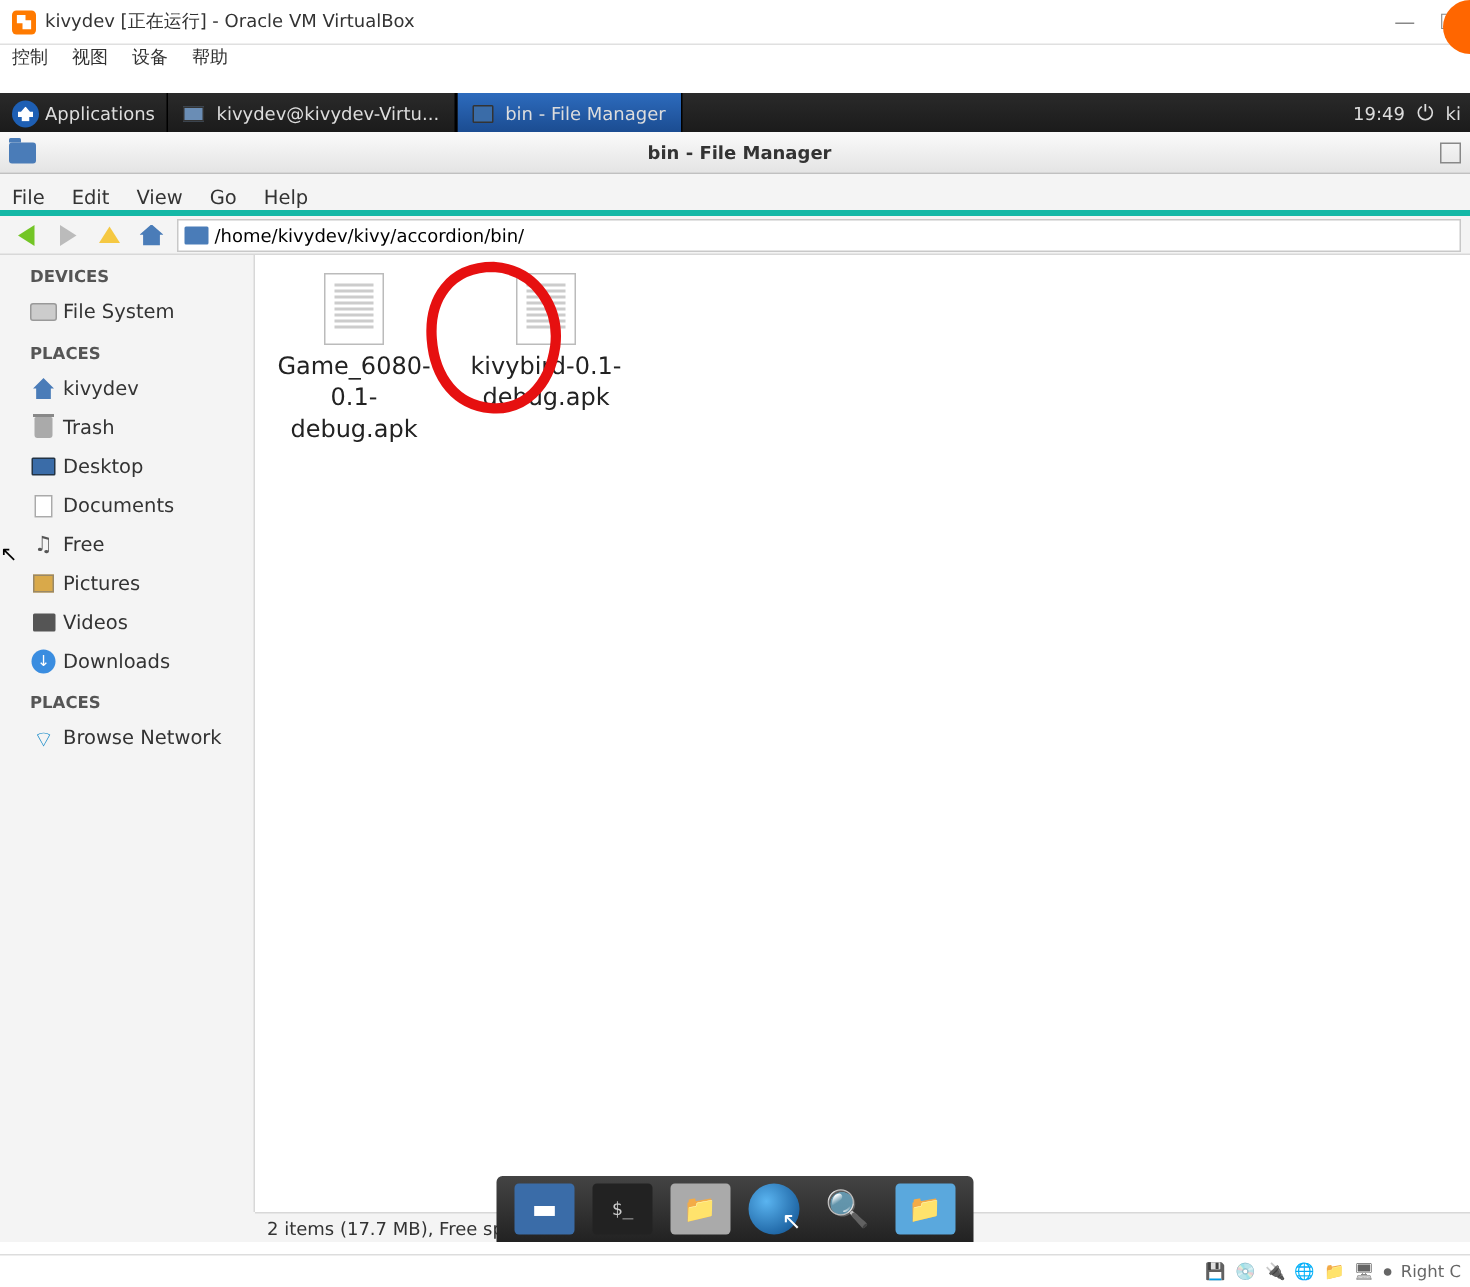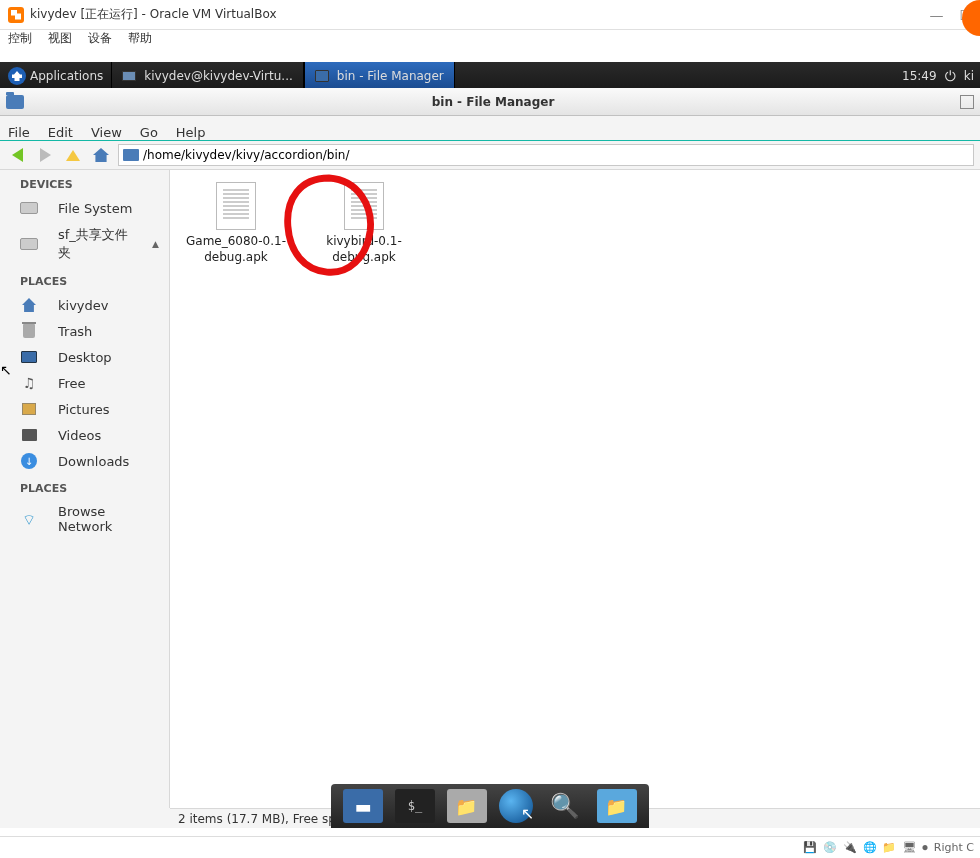--- a/index.html
+++ b/index.html
@@ -38,36 +38,36 @@
     .fm-window { position: absolute; top: 26px; left: 0; right: 0; bottom: 0; background: #f4f4f4; display: flex; flex-direction: column; }
     .fm-titlebar { height: 28px; background: linear-gradient(#fafafa, #e4e4e4); display: flex; align-items: center; padding: 0 6px; border-bottom: 1px solid #c0c0c0; }
     .fm-title-icon { width: 18px; height: 14px; background: #4a7cb8; border-radius: 2px; margin-right: 6px; position: relative; }
     .fm-title-icon::before { content: ''; position: absolute; top: -3px; left: 0; width: 8px; height: 3px; background: #4a7cb8; border-radius: 1px 1px 0 0; }
     .fm-title { flex: 1; text-align: center; font-size: 12px; font-weight: bold; color: #333; }
     .fm-max-btn { width: 14px; height: 14px; border: 1px solid #888; cursor: pointer; margin-left: 4px; }
     
     .fm-menubar { height: 24px; display: flex; align-items: flex-end; padding: 0 8px; gap: 18px; font-size: 13px; color: #333; background: #f4f4f4; }
     .fm-menu-item { cursor: pointer; }
     
-    .fm-toolbar { height: 30px; display: flex; align-items: center; padding: 0 6px; gap: 6px; background: #f4f4f4; border-top: 1px solid #14b8a6; border-bottom: 1px solid #d8d8d8; }
+    .fm-toolbar { height: 30px; display: flex; align-items: center; padding: 0 6px; gap: 6px; background: #f4f4f4; border-top: 4px solid #14b8a6; border-bottom: 1px solid #d8d8d8; }
     .nav-btn { width: 22px; height: 22px; display: flex; align-items: center; justify-content: center; cursor: pointer; }
     .arrow { width: 0; height: 0; }
     .arrow.left { border-top: 7px solid transparent; border-bottom: 7px solid transparent; border-right: 11px solid #73c525; }
     .arrow.right { border-top: 7px solid transparent; border-bottom: 7px solid transparent; border-left: 11px solid #bbb; }
     .arrow.up { border-left: 7px solid transparent; border-right: 7px solid transparent; border-bottom: 11px solid #f5c842; }
     .home-ico { width: 16px; height: 14px; background: #4a7cb8; clip-path: polygon(50% 0, 100% 50%, 85% 50%, 85% 100%, 15% 100%, 15% 50%, 0 50%); }
     .path-bar { flex: 1; height: 22px; background: #fff; border: 1px solid #c8c8c8; display: flex; align-items: center; padding: 0 4px; font-size: 12px; }
     .path-folder { width: 16px; height: 12px; background: #4a7cb8; margin-right: 4px; border-radius: 1px; }
     
     .fm-body { flex: 1; display: flex; background: #fff; overflow: hidden; }
     
     
     .sidebar { width: 170px; background: #f4f4f4; border-right: 1px solid #d8d8d8; overflow-y: auto; padding-bottom: 8px; }
     .side-header { font-size: 11px; font-weight: bold; color: #555; padding: 8px 20px 4px; }
-    .side-item { display: flex; align-items: center; gap: 20px; padding: 5px 10px 5px 20px; font-size: 13px; color: #333; cursor: pointer; }
+    .side-item { display: flex; align-items: center; gap: 4px; padding: 5px 10px 5px 20px; font-size: 13px; color: #333; cursor: pointer; }
     .side-item .ico { width: 18px; height: 16px; flex-shrink: 0; display: flex; align-items: center; justify-content: center; }
     .ico-drive { width: 18px; height: 12px; background: #ccc; border: 1px solid #999; border-radius: 2px; }
     .ico-home { width: 14px; height: 14px; background: #4a7cb8; clip-path: polygon(50% 0, 100% 50%, 85% 50%, 85% 100%, 15% 100%, 15% 50%, 0 50%); }
     .ico-desktop { width: 16px; height: 12px; background: #3a6ca8; border: 1px solid #234; border-radius: 1px; }
     .ico-trash { width: 12px; height: 14px; background: #aaa; border-radius: 1px 1px 2px 2px; position: relative; }
     .ico-trash::before { content: ''; position: absolute; top: -2px; left: -1px; right: -1px; height: 2px; background: #888; }
     .ico-doc { width: 12px; height: 15px; background: #fff; border: 1px solid #aaa; }
     .ico-music { font-size: 14px; color: #555; }
     .ico-pic { width: 14px; height: 12px; background: #d9a94a; border: 1px solid #986; }
     .ico-vid { width: 15px; height: 12px; background: #555; border-radius: 1px; }
@@ -75,21 +75,21 @@
     .ico-down { width: 16px; height: 16px; background: #3a8de0; border-radius: 50%; display: flex; align-items: center; justify-content: center; color: #fff; font-size: 10px; }
     .ico-wifi { color: #1a8cc9; font-size: 15px; }
     .eject { margin-left: auto; color: #666; font-size: 9px; }
     
     
     .content { flex: 1; position: relative; background: #fff; }
     .files-area { padding: 12px; display: flex; gap: 20px; align-items: flex-start; }
     .file-item { width: 108px; display: flex; flex-direction: column; align-items: center; cursor: pointer; }
     .file-icon { width: 40px; height: 48px; background: #fff; border: 1px solid #bbb; position: relative; margin-bottom: 4px; }
     .file-icon::before { content: ''; position: absolute; top: 6px; left: 6px; right: 6px; height: 2px; background: #ccc; box-shadow: 0 4px 0 #ccc, 0 8px 0 #ccc, 0 12px 0 #ccc, 0 16px 0 #ccc, 0 20px 0 #ccc, 0 24px 0 #ccc, 0 28px 0 #ccc; }
-    .file-label { font-size: 12px; text-align: center; color: #222; line-height: 1.3; }
+    .file-label { font-size: 16px; text-align: center; color: #222; line-height: 1.3; }
     
     
     .annotation-circle { position: absolute; top: 2px; left: 110px; width: 98px; height: 108px; pointer-events: none; }
     .annotation-circle svg { width: 100%; height: 100%; }
     
     
     .statusbar { height: 20px; border-top: 1px solid #d8d8d8; display: flex; align-items: center; padding: 0 8px; font-size: 12px; color: #333; background: #f4f4f4; margin-left: 170px; }
     
     
     .dock { position: absolute; bottom: 0; left: 0; height: 44px; background: linear-gradient(#444, #222); display: flex; align-items: center; justify-content: center; gap: 12px; padding: 0 12px; left: 50%; transform: translateX(-50%); border-radius: 4px 4px 0 0; }
@@ -135,21 +135,21 @@
     </div>
     <div class="task-btn">
       <div class="task-ico"></div>
       <span>kivydev@kivydev-Virtu...</span>
     </div>
     <div class="task-btn active">
       <div class="task-ico folder"></div>
       <span>bin - File Manager</span>
     </div>
     <div class="panel-right">
-      <span class="clock">15:49</span>
+      <span class="clock">19:49</span>
       <span class="power-icon">⏻</span>
       <span>ki</span>
     </div>
   </div>
 
   <div class="fm-window">
     <div class="fm-titlebar">
       <div class="fm-title-icon"></div>
       <div class="fm-title">bin - File Manager</div>
       <div class="fm-max-btn"></div>
@@ -184,46 +184,45 @@
 
     <div class="fm-body">
       <div class="sidebar">
         <div class="side-header">DEVICES</div>
         <div class="side-item">
           <div class="ico">
               <div class="ico-drive"></div>
             </div>
           <span>File System</span>
         </div>
-        <div class="side-item">
-          <div class="ico">
-              <div class="ico-drive"></div>
-            </div>
-          <span>sf_共享文件夹</span>
-          <span class="eject">▲</span>
-        </div>
 
         <div class="side-header">PLACES</div>
         <div class="side-item">
           <div class="ico">
               <div class="ico-home"></div>
             </div>
           <span>kivydev</span>
         </div>
         <div class="side-item">
           <div class="ico">
               <div class="ico-trash"></div>
             </div>
           <span>Trash</span>
         </div>
         <div class="side-item">
           <div class="ico">
               <div class="ico-desktop"></div>
             </div>
           <span>Desktop</span>
+        </div>
+        <div class="side-item">
+          <div class="ico">
+              <div class="ico-doc"></div>
+            </div>
+          <span>Documents</span>
         </div>
         <div class="side-item">
           <div class="ico ico-music">♫</div>
           <span>Free</span>
         </div>
         <div class="side-item">
           <div class="ico">
               <div class="ico-pic"></div>
             </div>
           <span>Pictures</span>

